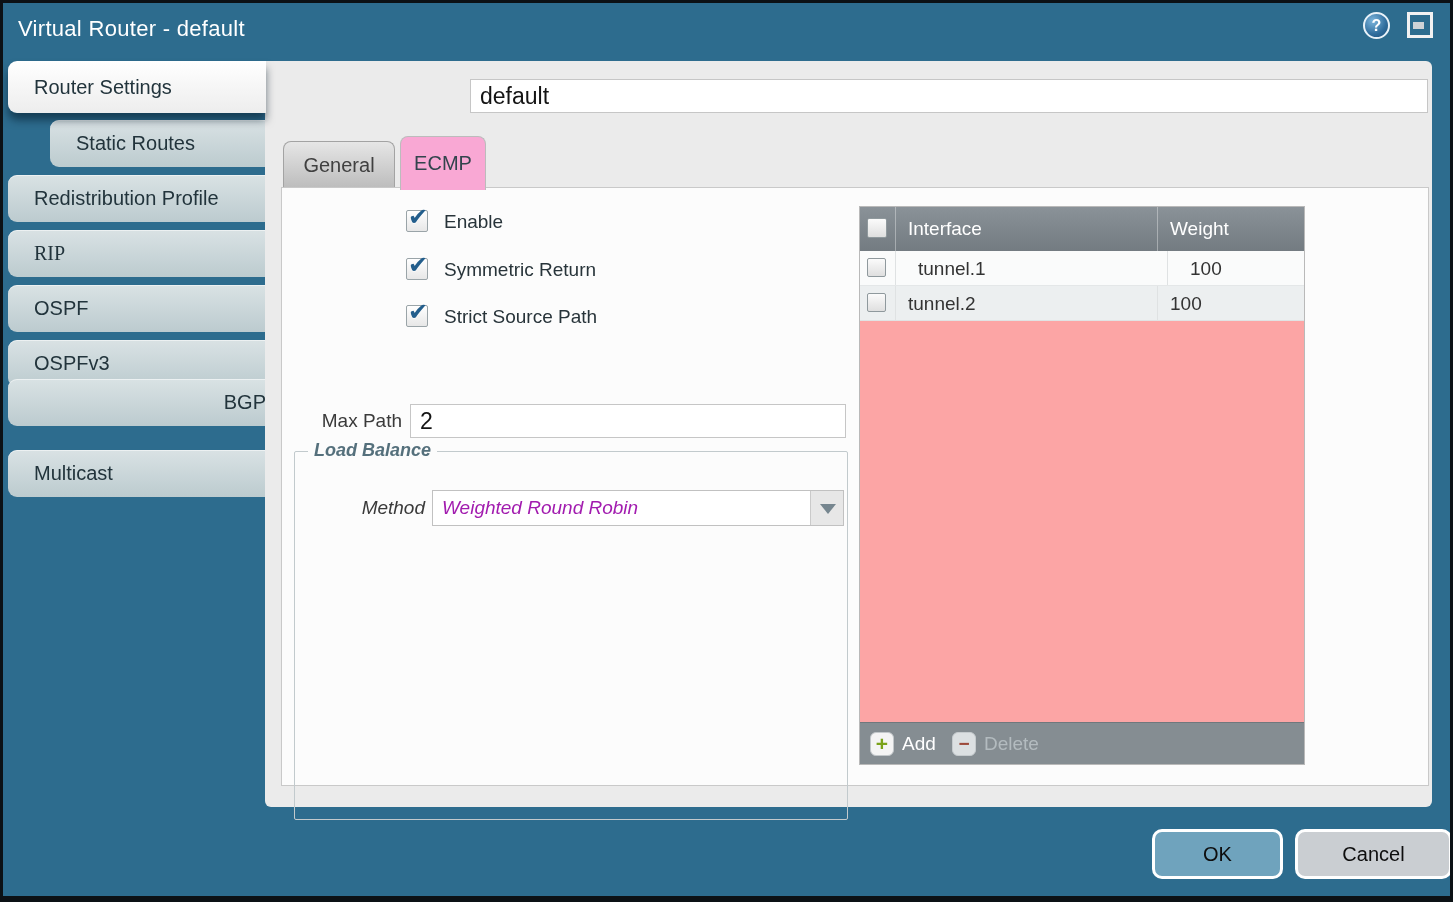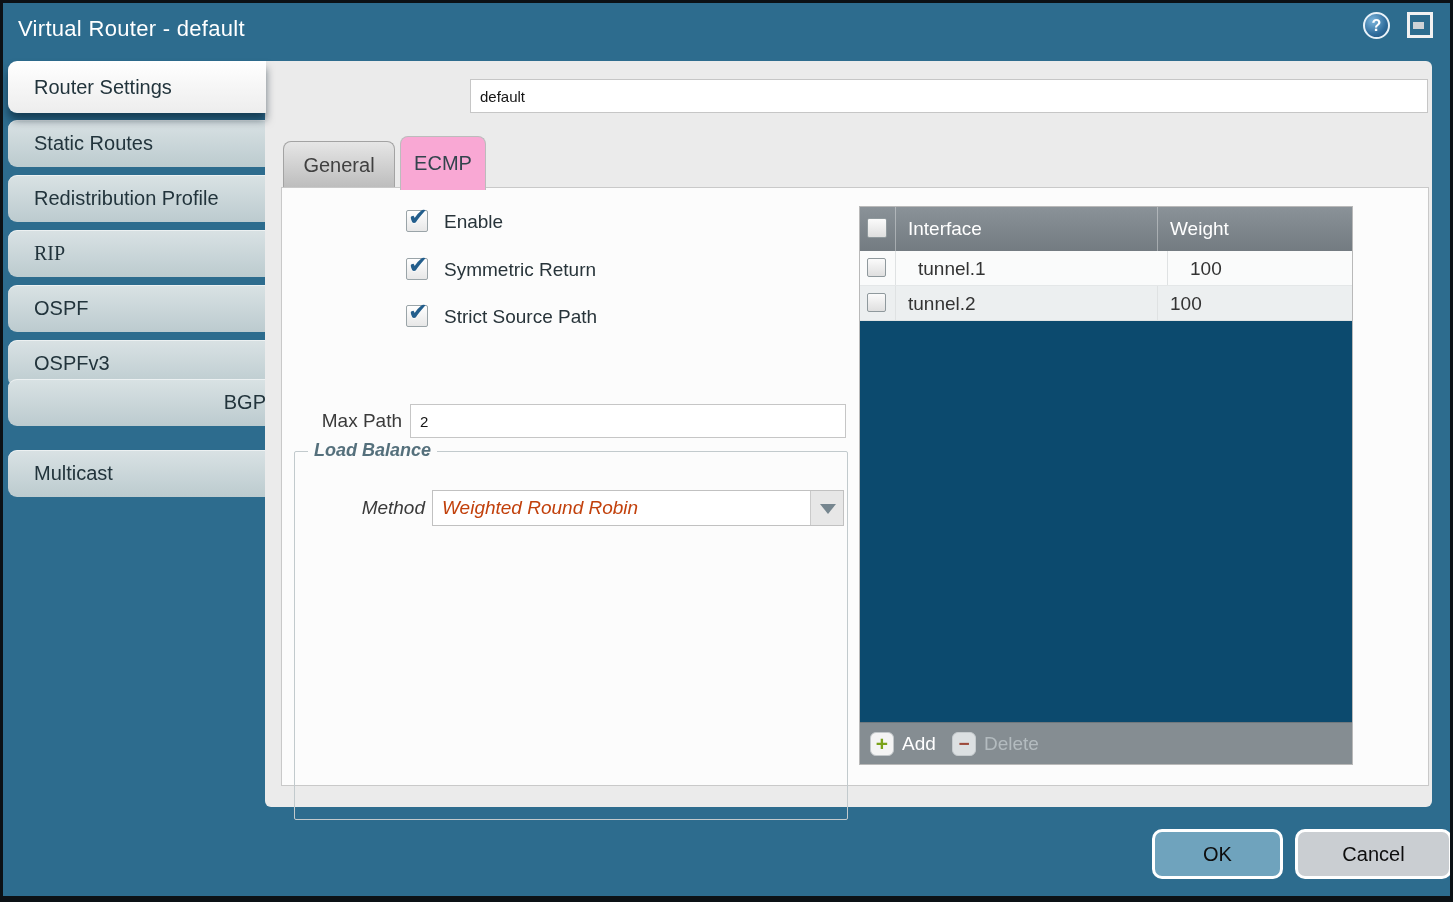--- a/index.html
+++ b/index.html
@@ -45,21 +45,21 @@
   }
 
   
   .panel {
     position:absolute; left:262px; top:58px; width:1167px; height:746px;
     background:#ebebeb; border-radius:0 6px 6px 6px; z-index:1;
   }
   .field-label { position:absolute; color:#3a3a3a; font-size:19px; text-align:right; }
   .txt-input {
     position:absolute; background:#fff; border:1px solid #c6c6c6;
-    font-family:"Liberation Sans",sans-serif; font-size:15px; color:#141414; padding:15px 9px;
+    font-family:"Liberation Sans",sans-serif; font-size:23px; color:#141414; padding:15px 9px;
   }
   #name-label { left:268px; top:18px; width:130px; height:34px; line-height:34px; }
   #name-input { left:205px; top:18px; width:958px; height:34px; }
 
   
   .top-tab {
     position:absolute; text-align:center; font-size:20px; cursor:pointer;
     border-radius:8px 8px 0 0;
   }
   #tab-general {
@@ -101,34 +101,34 @@
   }
   .lb-legend {
     position:absolute; left:13px; top:-12px; background:#fcfcfc; padding:0 6px;
     font-size:18px; font-weight:bold; color:#55707c;
   }
   #method-label { left:10px; top:38px; width:120px; height:36px; line-height:36px; }
   .select {
     position:absolute; left:137px; top:38px; width:412px; height:36px;
     background:#fff; border:1px solid #c1c1c1; cursor:pointer;
   }
-  .select .value { position:absolute; left:9px; top:0; line-height:34px; font-size:19px; color:#c2410c; white-space:nowrap; }
+  .select .value { position:absolute; left:9px; top:0; line-height:34px; font-size:19px; color:#a21caf; white-space:nowrap; }
   .select .arrow-btn {
     position:absolute; right:0; top:0; width:33px; height:34px;
     background:#e7e7e7; border-left:1px solid #cacaca;
   }
   .select .arrow-btn .tri {
     position:absolute; left:9px; top:13px; width:0; height:0;
     border-left:8px solid transparent; border-right:8px solid transparent; border-top:10px solid #76868f;
   }
 
   
   .member-table {
-    position:absolute; left:577px; top:18px; width:494px; height:559px;
-    background:#0c4a6e; border:1px solid #b9b9b9;
+    position:absolute; left:577px; top:18px; width:446px; height:559px;
+    background:#fca5a5; border:1px solid #b9b9b9;
   }
   .mt-header {
     position:absolute; left:0; top:0; width:100%; height:44px; display:flex;
     background:linear-gradient(#8a9298,#737b81); color:#fff; font-size:19px;
   }
   .mt-header .col { line-height:44px; border-right:1px solid rgba(255,255,255,.35); }
   .col-cb { width:36px; position:relative; }
   .col-if { width:262px; padding-left:12px; }
   .col-w  { flex:1; padding-left:12px; border-right:none !important; }
   .small-cb {
@@ -171,21 +171,21 @@
 
   <div class="titlebar">
     <div class="title">Virtual Router - default</div>
     <div class="help-icon"><span>?</span></div>
     <div class="win-icon">
         <div class="inner"></div>
       </div>
   </div>
 
   <div class="side-tab active" style="top:58px;">Router Settings</div>
-  <div class="side-tab" style="top:117px;">Static Routes</div>
+  <div class="side-tab" style="top:117px;margin-left:42px;">Static Routes</div>
   <div class="side-tab" style="top:172px;">Redistribution Profile</div>
   <div class="side-tab" style="top:227px;font-family:Liberation Serif, serif;">RIP</div>
   <div class="side-tab" style="top:282px;">OSPF</div>
   <div class="side-tab" style="top:337px;">OSPFv3</div>
   <div class="side-tab" style="top:376px;text-align:right;">BGP</div>
   <div class="side-tab" style="top:447px;">Multicast</div>
 
   <div class="panel">
 
     <div class="field-label" id="name-label" style="left:146px; width:120px;">Name</div>

